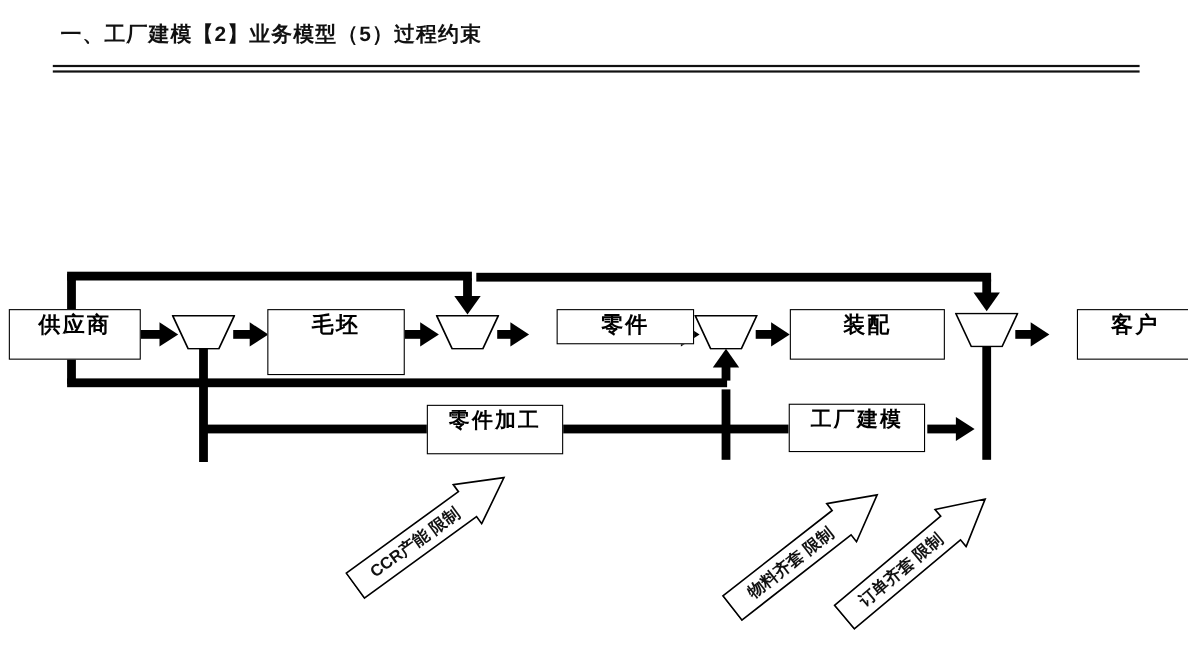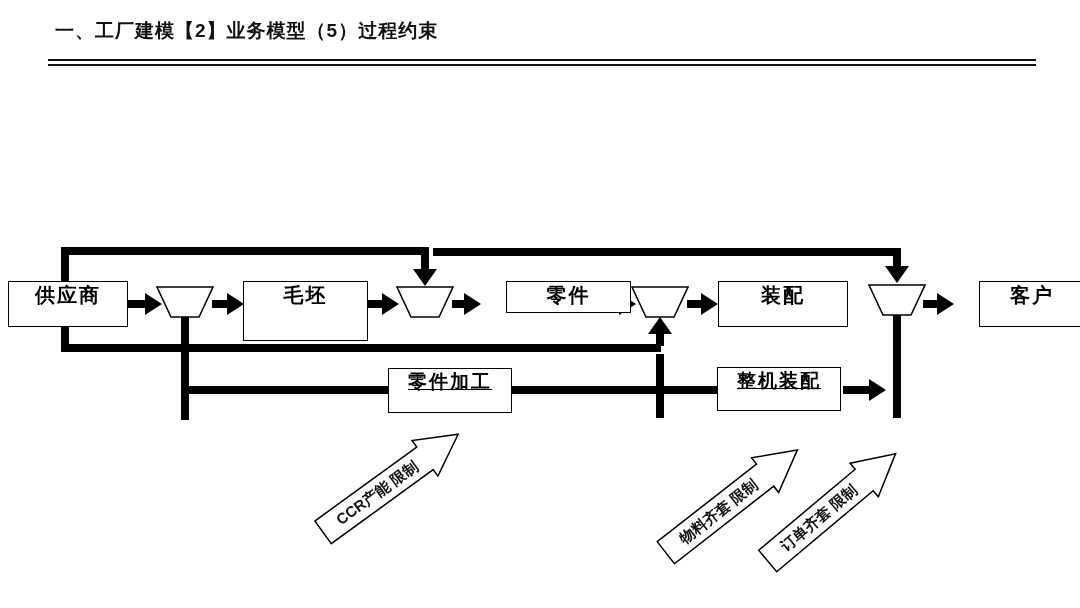--- a/index.html
+++ b/index.html
@@ -33,21 +33,21 @@
     border-top:17px solid #000; }
   .head-up { position:absolute; width:0; height:0;
     border-left:12px solid transparent; border-right:12px solid transparent;
     border-bottom:17px solid #000; }
   
   .node {
     position:absolute; background:#fff; border:1.5px solid #000;
     display:flex; align-items:flex-start; justify-content:center;
     font-weight:bold; font-size:20px; letter-spacing:2px; z-index:3;
   }
-  .node.process { font-size:19px;text-decoration:underline; }
+  .node.process { font-size:19px; }
   .funnel { position:absolute; z-index:3; }
   
   .tilt-arrow { position:absolute; width:170px; height:46px; z-index:4; }
   .tilt-arrow svg { position:absolute; left:0; top:0; }
   .tilt-arrow .ta-label {
     position:absolute; left:6px; top:0; width:124px; height:46px;
     display:flex; align-items:center; justify-content:center;
     font-size:15px; font-weight:600; white-space:nowrap; color:#111;
   }
 </style>
@@ -125,31 +125,31 @@
 
   <div class="node" style="left:8px; top:281px; width:120px; height:46px;">
     <span>供应商</span>
   </div>
   <div class="node" style="left:243px; top:281px; width:125px; height:60px;">
     <span>毛坯</span>
   </div>
   <div class="node" style="left:480px; top:281px; width:125px; height:32px;margin-left:26px;">
     <span>零件</span>
   </div>
-  <div class="node" style="left:718px; top:281px; width:130px; height:46px;">
+  <div class="node" style="left:718px; top:281px; width:141px; height:46px;">
     <span>装配</span>
   </div>
   <div class="node" style="left:953px; top:281px; width:106px; height:46px;margin-left:26px;">
     <span>客户</span>
   </div>
   <div class="node process" style="left:388px; top:368px; width:124px; height:45px;">
     <span>零件加工</span>
   </div>
   <div class="node process" style="left:717px; top:367px; width:124px; height:44px;">
-    <span>整机装配</span>
+    <span>工厂建模</span>
   </div>
 
   <div class="tilt-arrow" style="left:306px; top:460px; transform:rotate(-36deg);">
     <svg width="170" height="46">
       <polygon points="1,9 127,9 127,1 168,23 127,45 127,37 1,37" fill="#fff" stroke="#000" stroke-width="1.5"></polygon>
     </svg>
     <span class="ta-label">CCR产能 限制</span>
   </div>
 
   <div class="tilt-arrow" style="left:647px; top:478px; transform:rotate(-38deg);">

